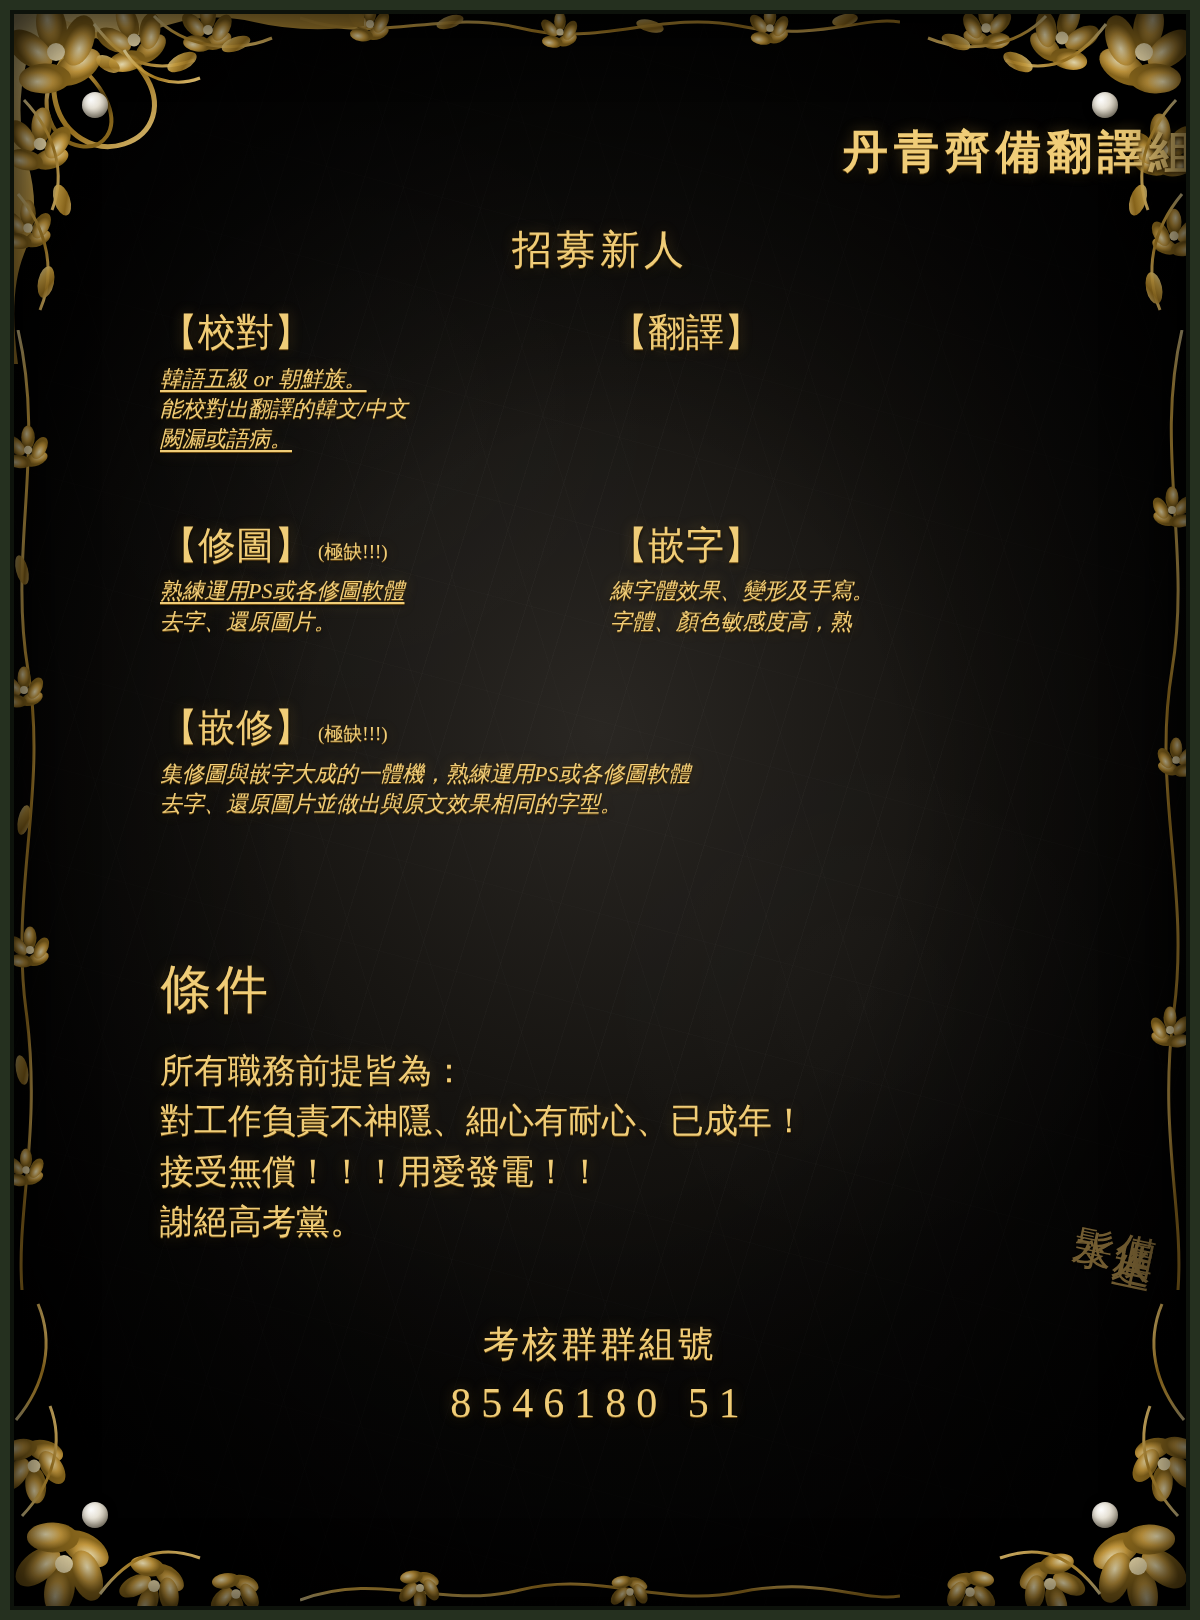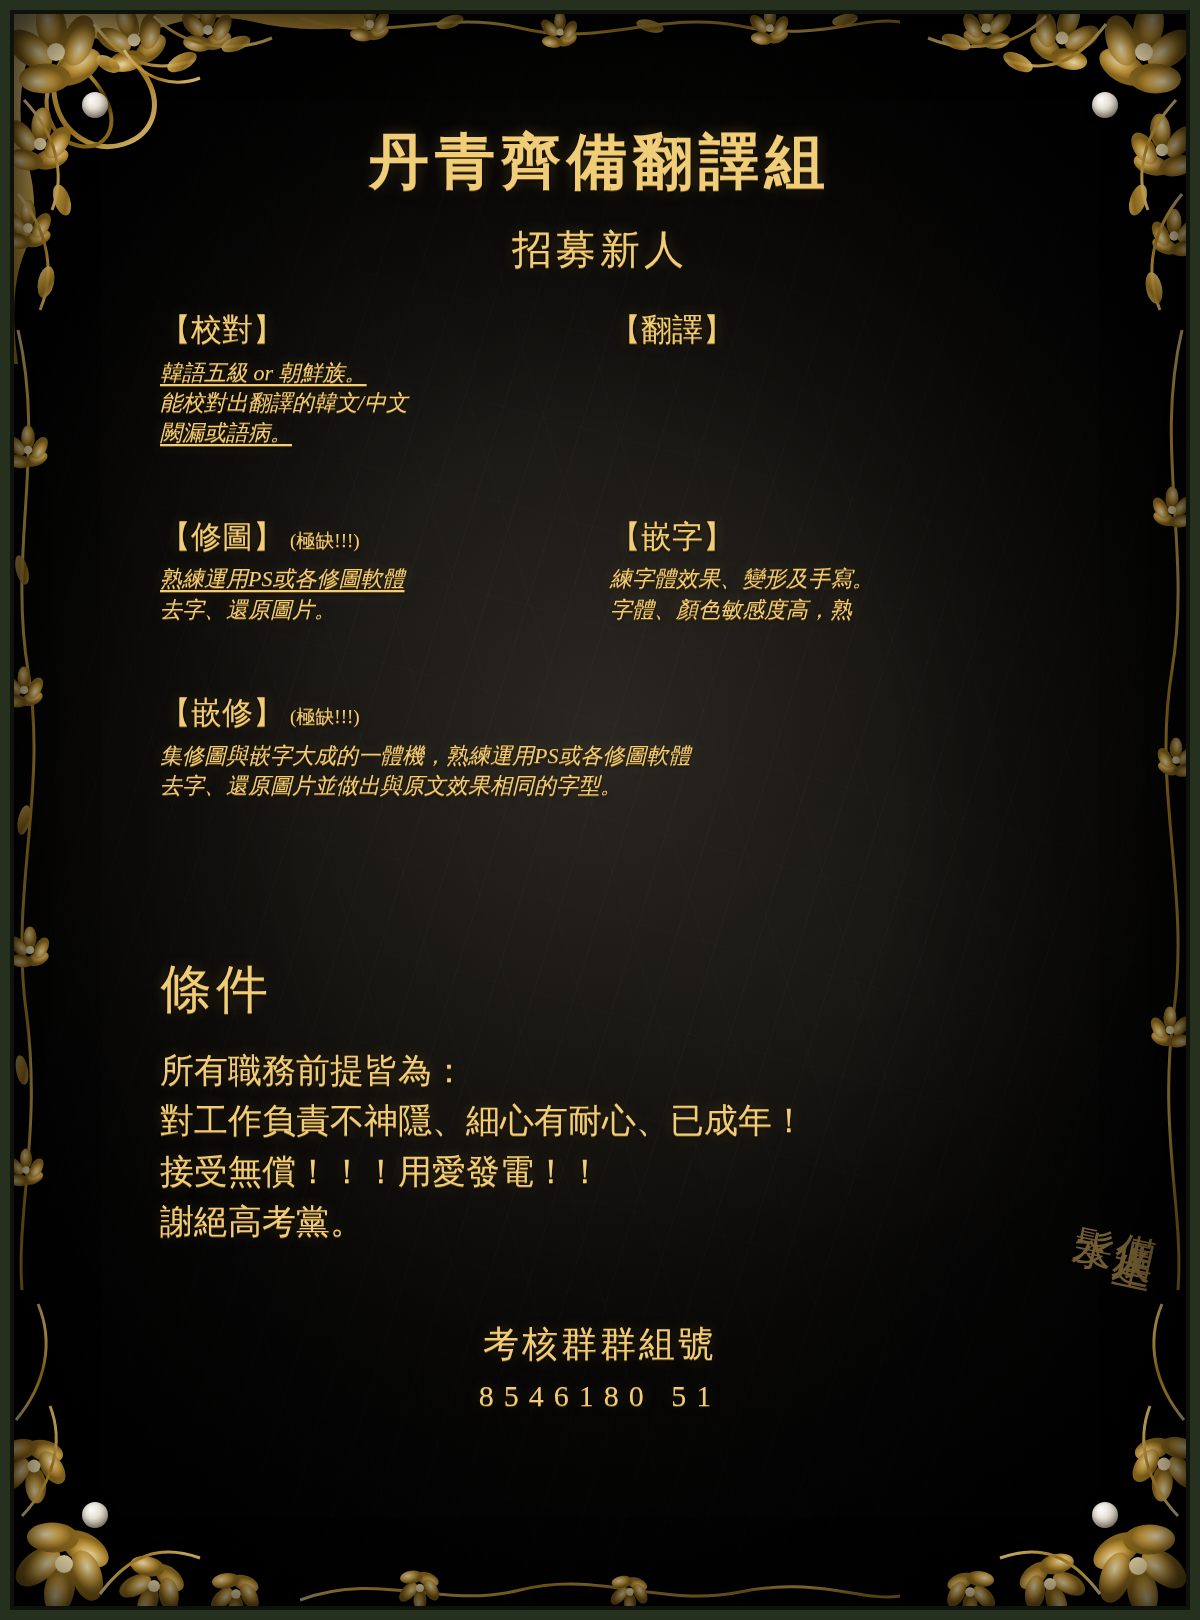--- a/index.html
+++ b/index.html
@@ -102,22 +102,22 @@
     text-shadow:
       0 1px 0 #6b4a12,
       0 2px 4px rgba(0,0,0,.8),
       0 0 14px rgba(226,178,80,.28);
   }
   .title {
     position: absolute;
     top: 122px;
     left: 0;
     width: 100%;
-    text-align: center;
-    font-size: 60px;
+    text-align: right;
+    font-size: 45px;
     font-weight: bold;
     letter-spacing: 6px;
   }
   .subtitle {
     position: absolute;
     top: 222px;
     left: 0;
     width: 100%;
     text-align: center;
     font-size: 40px;
@@ -135,21 +135,21 @@
     gap: 0;
     margin-bottom: 68px;
   }
   .col { width: 455px; }
   .role-head {
     font-size: 33px;
     margin-bottom: 8px;
     line-height: 1.2;
     white-space: nowrap;
   }
-  .role-head .tag { font-size: 31px; }
+  .role-head .tag { font-size: 38px; }
   .note {
     font-size: 19px;
     letter-spacing: 0;
     margin-left: 6px;
   }
   .role-body {
     font-size: 22px;
     line-height: 1.38;
     font-style: italic;
   }
@@ -179,21 +179,21 @@
     left: 0;
     width: 100%;
     text-align: center;
   }
   .contact-label {
     font-size: 36px;
     letter-spacing: 3px;
     margin-bottom: 10px;
   }
   .contact-number {
-    font-size: 30px;
+    font-size: 42px;
     letter-spacing: 10px;
   }
 
   
   .signature {
     position: absolute;
     z-index: 14;
     right: 66px;
     bottom: 96px;
     width: 210px;

